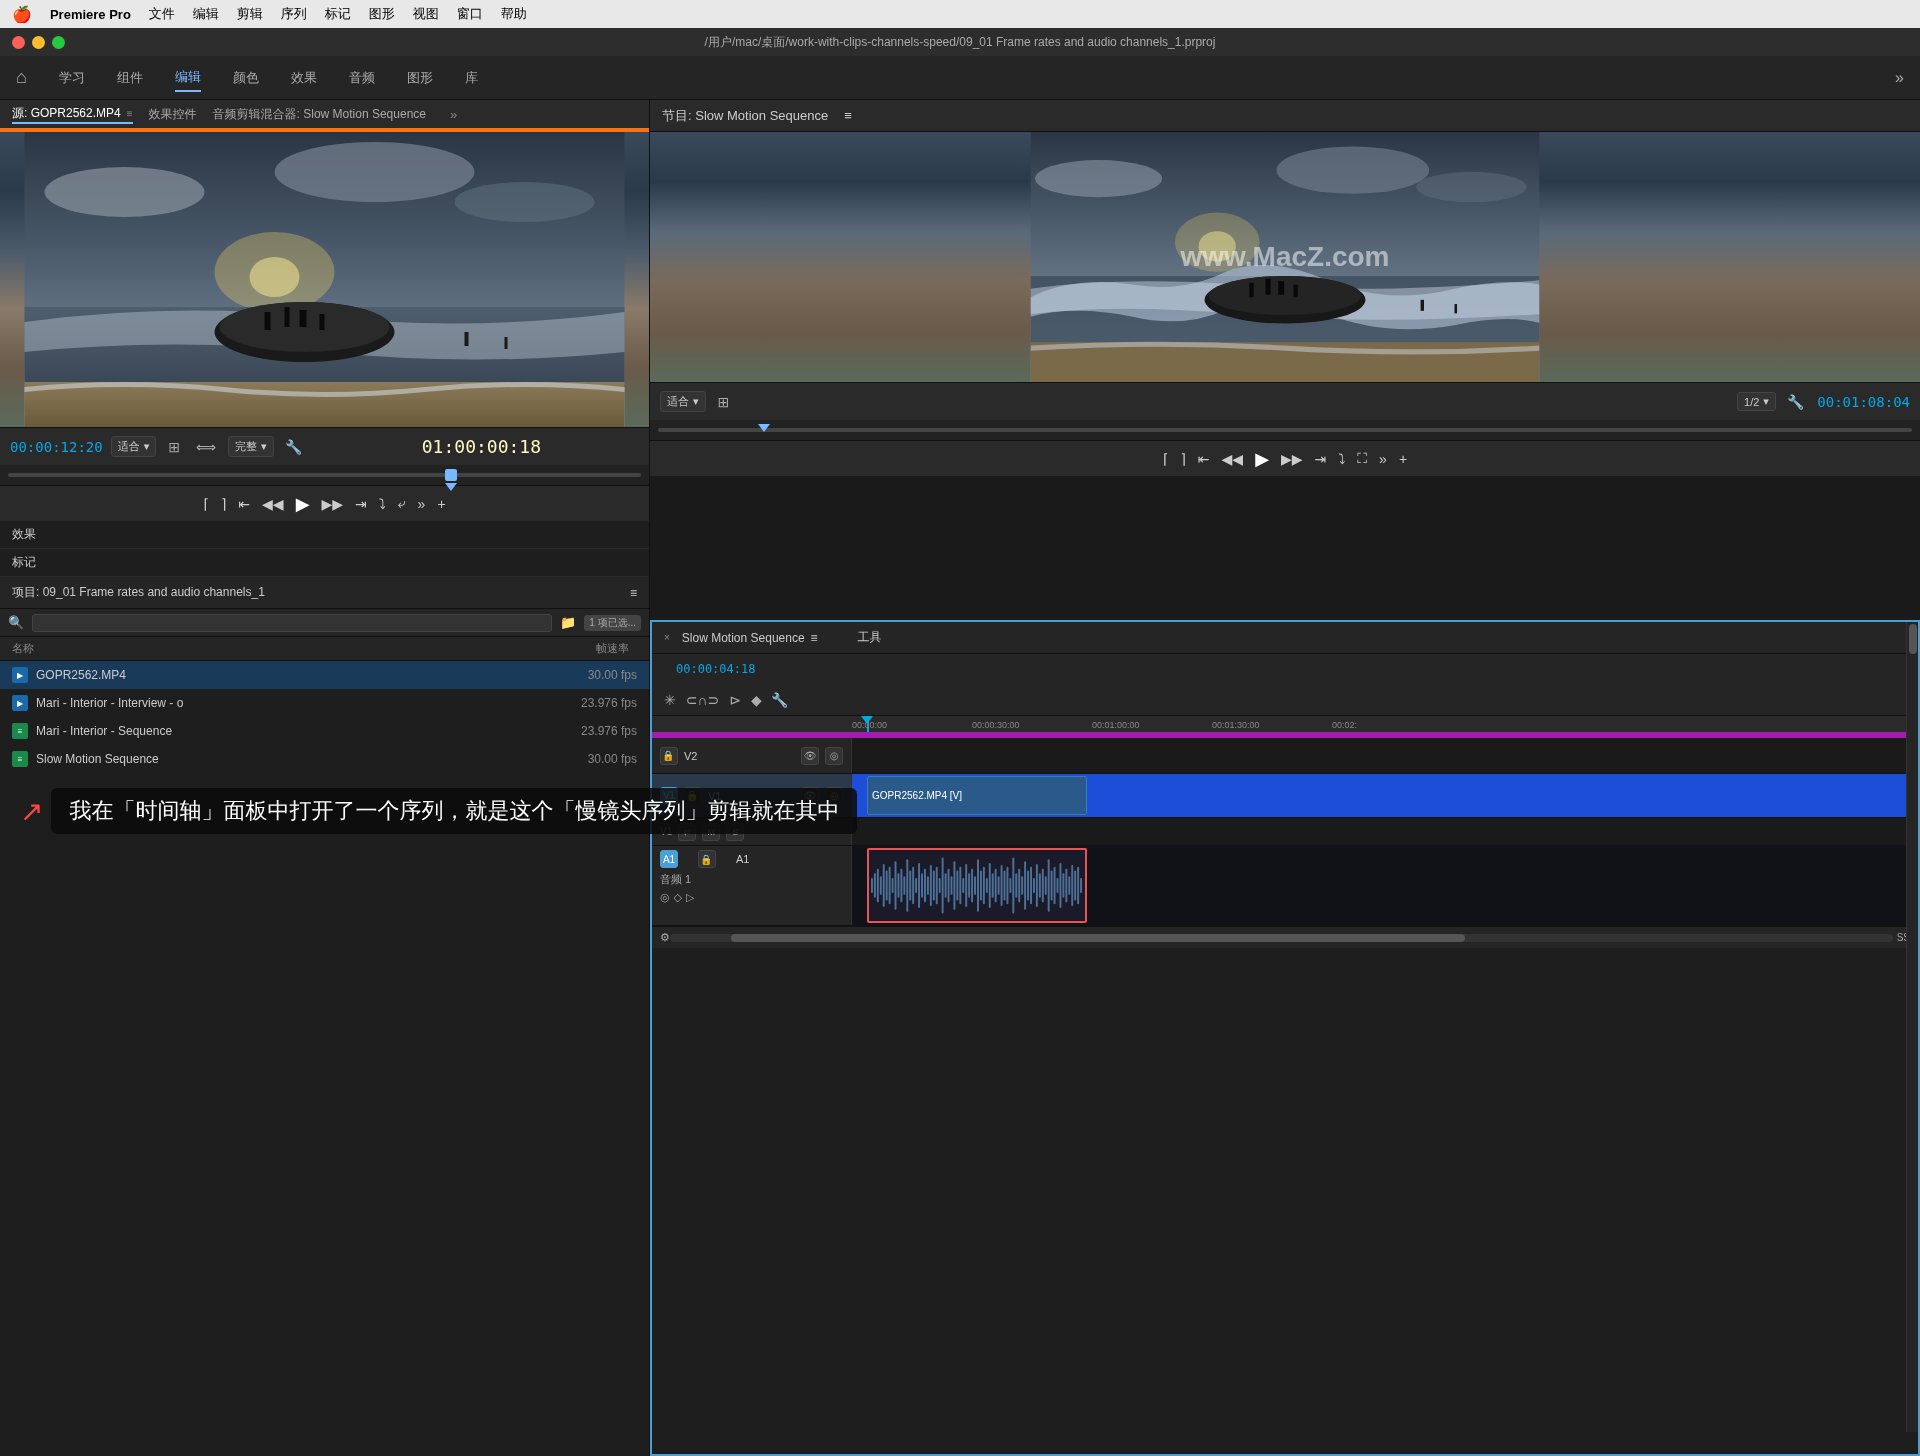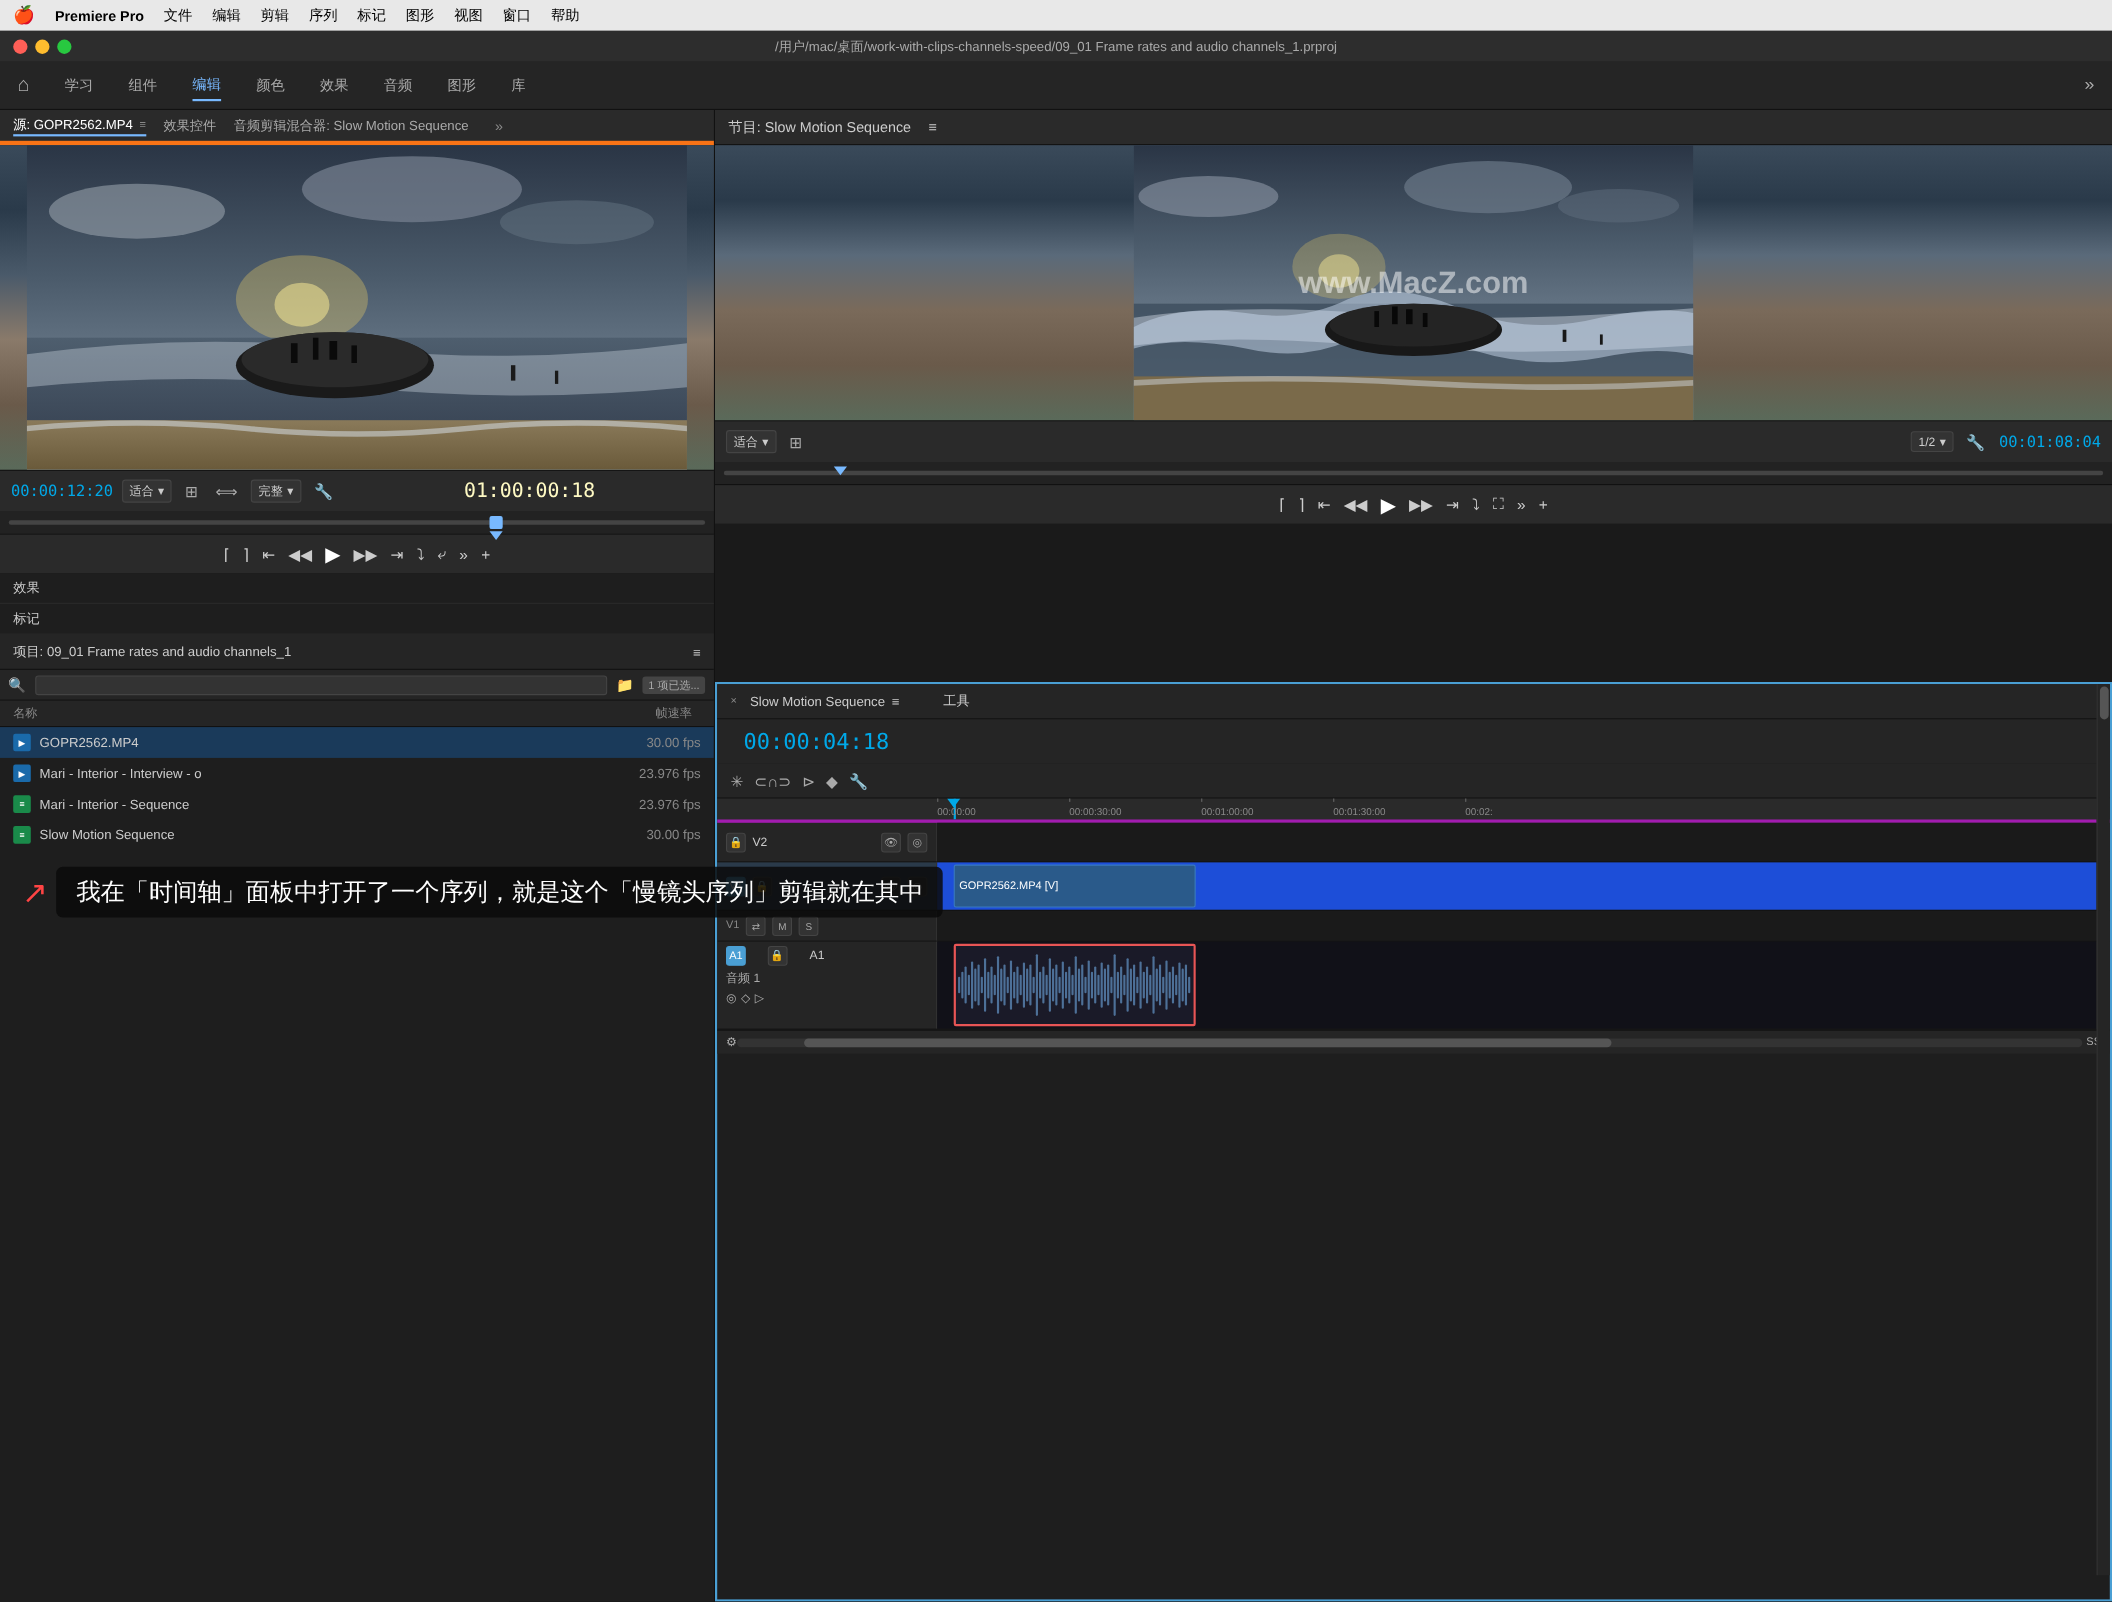--- a/index.html
+++ b/index.html
@@ -354,21 +354,21 @@
     .timeline-tab {
       display: flex;
       align-items: center;
       gap: 6px;
       cursor: pointer;
     }
     .timeline-close { color: #888; font-size: 10px; cursor: pointer; }
 
     .timeline-timecode {
       color: #00a8e8;
-      font-size: 20px;
+      font-size: 12px;
       font-weight: 500;
       font-family: monospace;
       padding: 4px 12px;
     }
 
     .timeline-controls {
       height: 32px;
       background: #252525;
       display: flex;
       align-items: center;
@@ -383,21 +383,21 @@
     }
 
     .timeline-ruler {
       height: 22px;
       background: #2a2a2a;
       display: flex;
       align-items: flex-end;
       padding: 0 16px 2px 200px;
       overflow: hidden;
       position: relative;
-      border-bottom: 3px solid #a21caf;
+      border-bottom: 6px solid #a21caf;
     }
     .ruler-marks {
       display: flex;
       gap: 0;
       font-size: 9px;
       color: #888;
     }
     .ruler-mark {
       width: 120px;
       position: relative;

